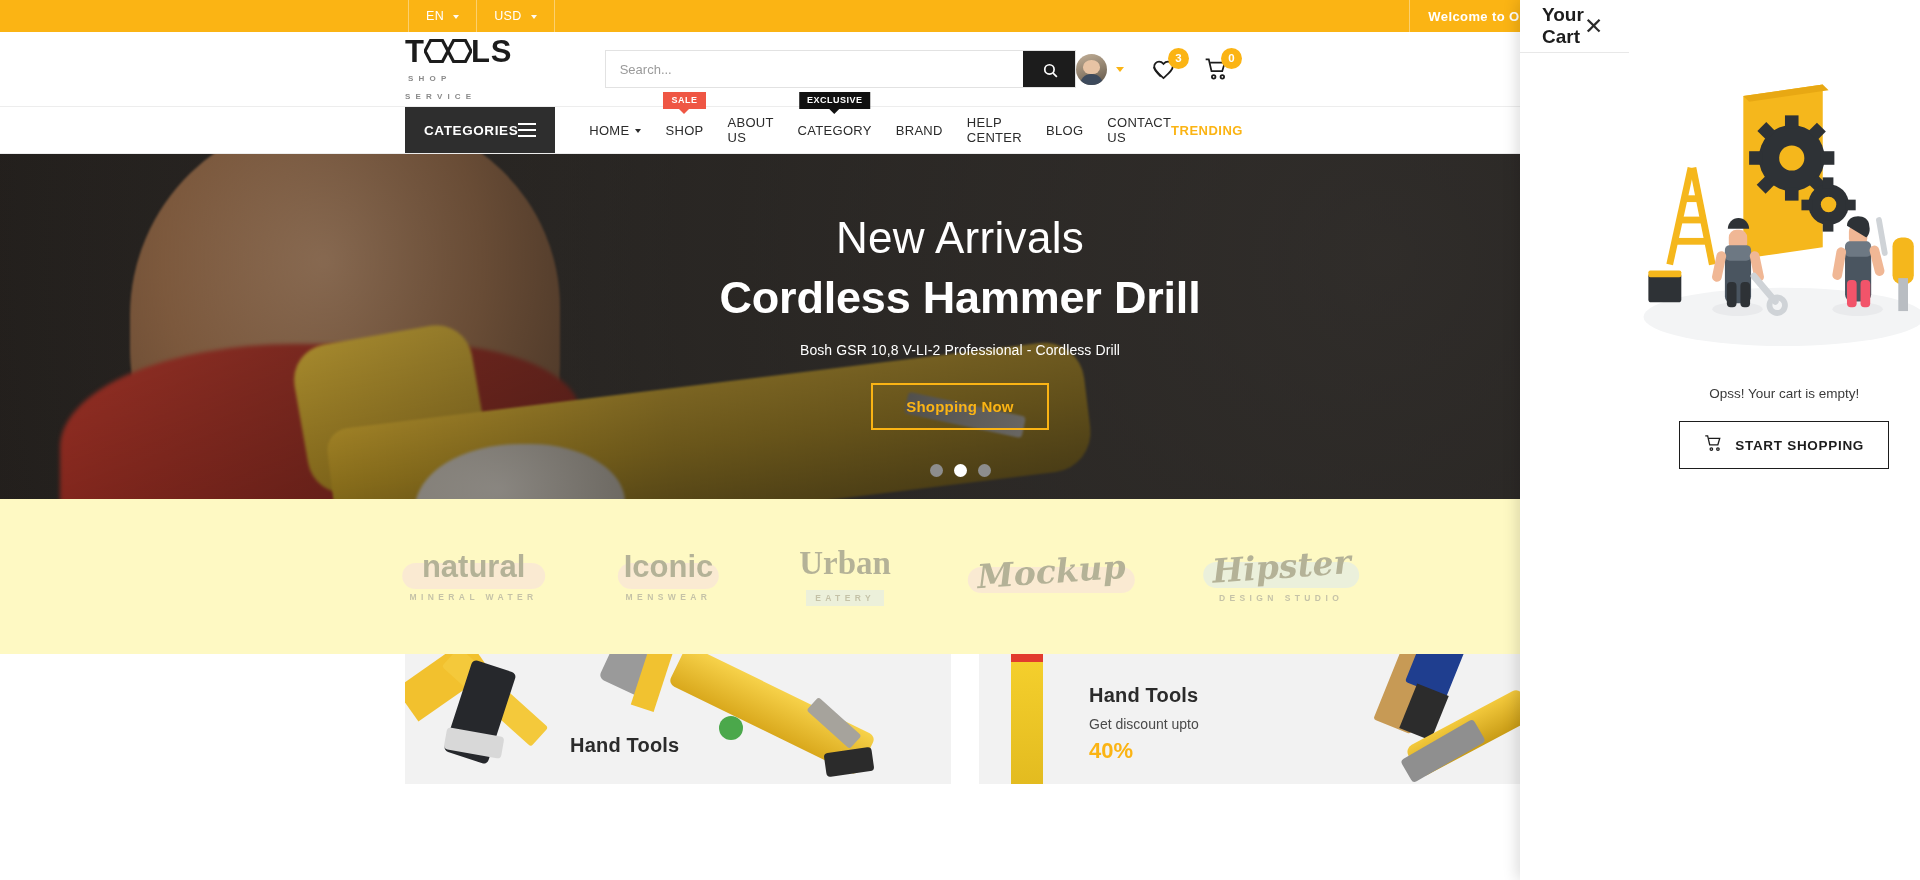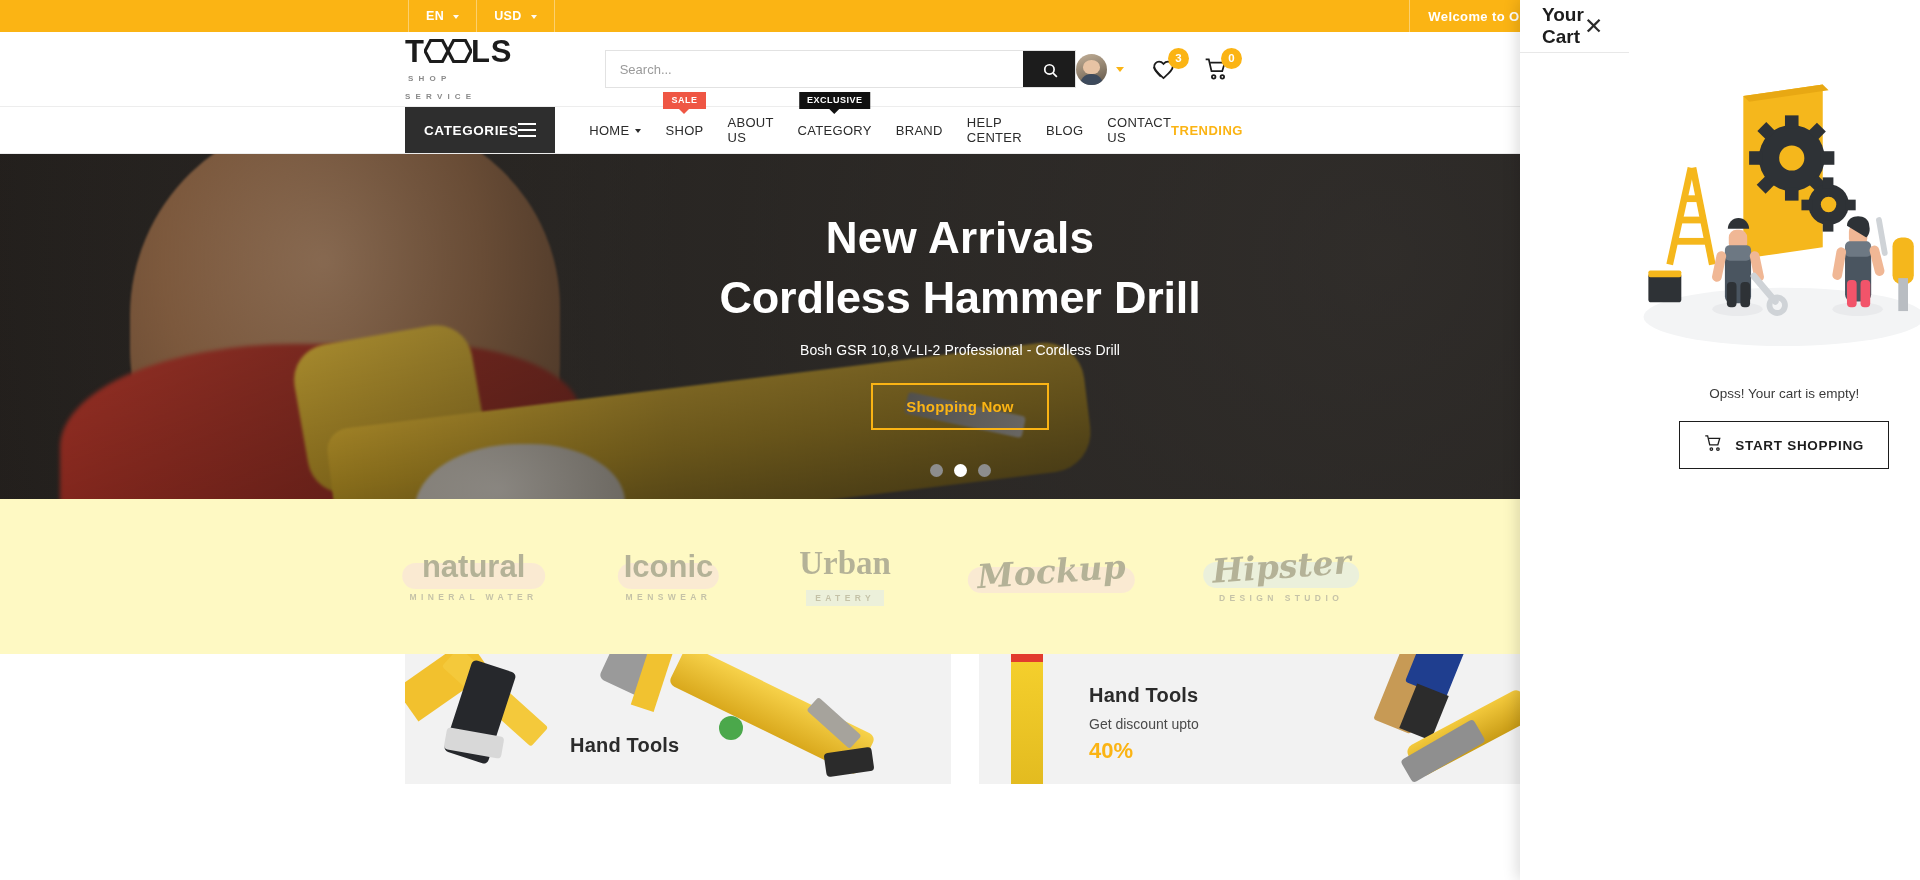--- a/index.html
+++ b/index.html
@@ -13,21 +13,21 @@
 
   
   .topbar {
     height: 32px; background: #fbb414; display: flex;
     align-items: stretch; font-size: 12.5px; color: #fff; letter-spacing: .4px;
   }
   .topbar-left { display: flex; margin-left: 408px; }
   .tb-cell {
     display: flex; align-items: center; gap: 9px;
     padding: 0 17px; border-left: 1px solid rgba(255,255,255,.38);
-    white-space: nowrap; cursor: pointer; font-weight: bold;
+    white-space: nowrap; cursor: pointer;
   }
   .tb-cell.last { border-right: 1px solid rgba(255,255,255,.38); }
   .tb-cell .caret {
     width: 0; height: 0; border-left: 3.5px solid transparent;
     border-right: 3.5px solid transparent; border-top: 4.5px solid #fff;
     opacity: .95; margin-top: 1px;
   }
   .topbar-right { margin-left: auto; display: flex; }
   .tb-welcome {
     display: flex; align-items: center; padding: 0 18px;
@@ -197,21 +197,21 @@
   }
   .hero-shade {
     position: absolute; inset: 0;
     background: linear-gradient(90deg, rgba(20,18,16,.22) 0%, rgba(28,26,24,.55) 35%, rgba(30,28,26,.72) 100%);
   }
   .hero-content {
     position: absolute; inset: 0; display: flex; flex-direction: column;
     align-items: center; justify-content: flex-start; padding-top: 60px;
     text-align: center; color: #fff;
   }
-  .hero-h1 { font-size: 44px; font-weight: 700; letter-spacing: .3px; line-height: 1.1; }
+  .hero-h1 { font-size: 44px; font-weight: 400; letter-spacing: .3px; line-height: 1.1; }
   .hero-h2 { font-size: 45px; font-weight: 700; margin-top: 10px; letter-spacing: -.2px; }
   .hero-sub { font-size: 14px; margin-top: 18px; font-weight: 400; letter-spacing: .1px; }
   .hero-btn {
     margin-top: 25px; border: 2px solid #fbb414; color: #fbb414;
     background: transparent; font-size: 15px; font-weight: 700;
     padding: 13px 33px; cursor: pointer; font-family: inherit;
     letter-spacing: .2px;
   }
   .dots { position: absolute; bottom: 22px; left: 0; right: 0; display: flex;
     justify-content: center; gap: 11px; }

